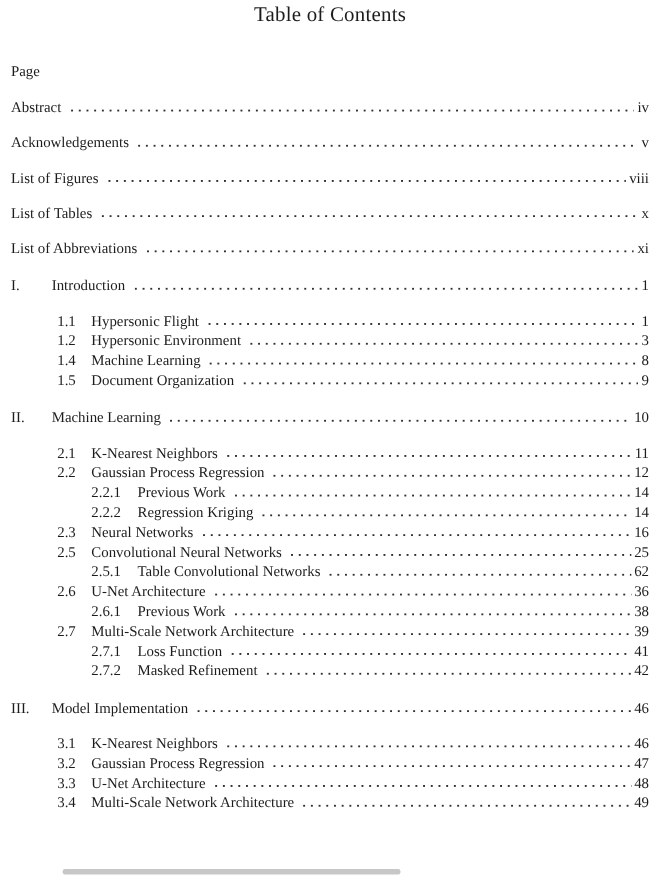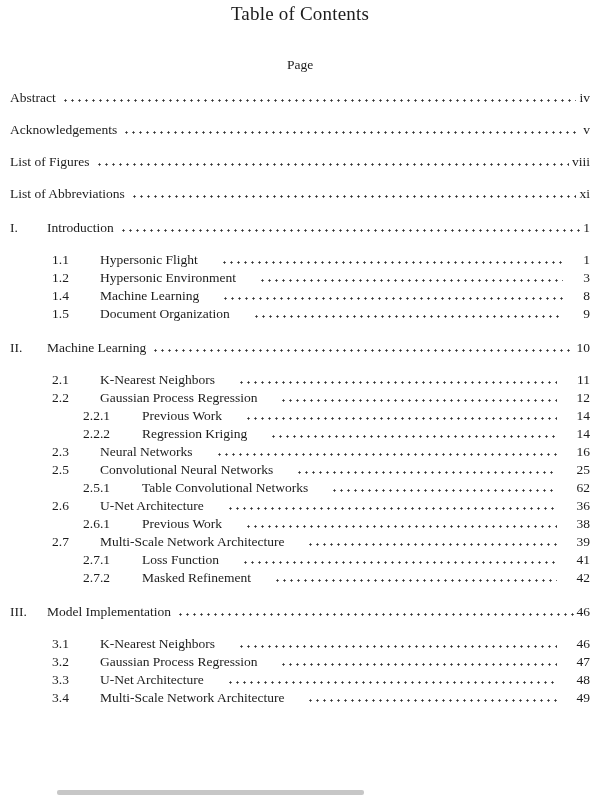--- a/index.html
+++ b/index.html
@@ -21,37 +21,37 @@
   }
   .doc-title {
     text-align: center;
     font-weight: normal;
     font-size: 19px;
     line-height: 22px;
     margin: 0 0 33px 0;
     letter-spacing: 0.2px;
   }
   .page-col-head {
-    text-align: center;
+    text-align: left;
     font-size: 13.5px;
     line-height: 14px;
     margin: 0 0 19px 0;
   }
   #toc-list {
     display: block;
   }
   .row {
     display: flex;
     align-items: baseline;
     font-size: 13.5px;
     line-height: 14px;
   }
   .row-front   { margin-bottom: 18px; }
   .row-chapter { margin-top: 20px; margin-bottom: 18px; }
-  .row-section, .row-subsection { margin-bottom: 4px; gap: 17px; }
+  .row-section, .row-subsection { margin-bottom: 4px; }
   .row-chapter .num    { width: 37px; flex: none; }
   .row-section         { padding-left: 42px; }
   .row-section .num    { width: 31px; flex: none; }
   .row-subsection      { padding-left: 73px; }
   .row-subsection .num { width: 42px; flex: none; }
   .label {
     white-space: nowrap;
     flex: none;
   }
   .dots {
@@ -97,20 +97,25 @@
         <span class="label">Acknowledgements</span>
         <span class="dots"></span>
         <span class="page-num">v</span>
       </div>
       <div class="row row-front">
         <span class="label">List of Figures</span>
         <span class="dots"></span>
         <span class="page-num">viii</span>
       </div>
       <div class="row row-front">
+        <span class="label">List of Tables</span>
+        <span class="dots"></span>
+        <span class="page-num">x</span>
+      </div>
+      <div class="row row-front">
         <span class="label">List of Abbreviations</span>
         <span class="dots"></span>
         <span class="page-num">xi</span>
       </div>
       <div class="row row-chapter">
         <span class="num">I.</span>
         <span class="label">Introduction</span>
         <span class="dots"></span>
         <span class="page-num">1</span>
       </div>

